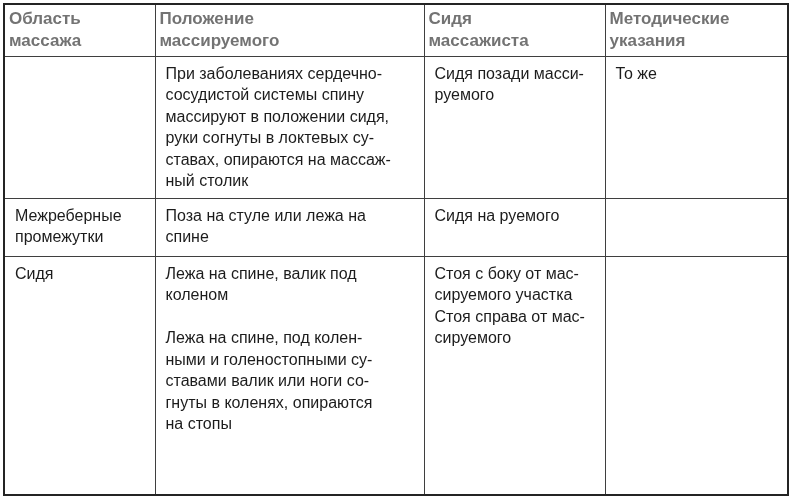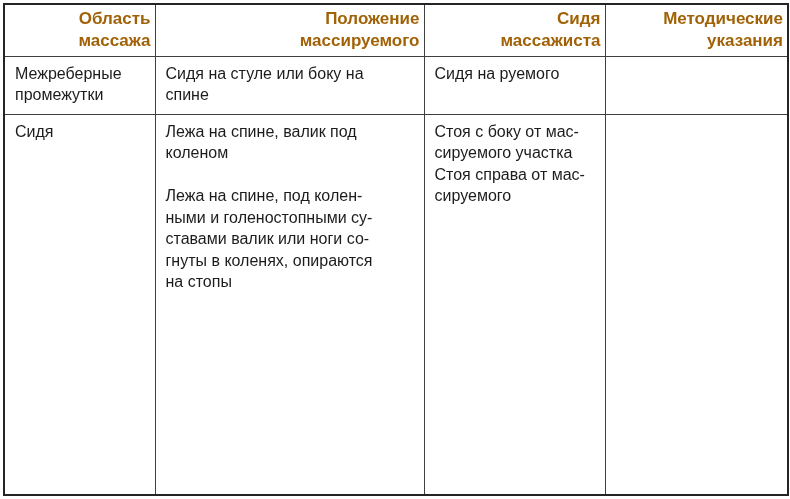--- a/index.html
+++ b/index.html
@@ -36,24 +36,24 @@
 
   th, td {
     border: 1px solid #3f3f3f;
     white-space: pre-line;
     overflow: hidden;
   }
   th {
     font-size: 17px;
     font-weight: bold;
     line-height: 22px;
-    text-align: right;
+    text-align: left;
     vertical-align: middle;
     padding: 3px 4px;
-    color: #a16207;
+    color: #737373;
   }
   td {
     font-size: 16px;
     font-weight: normal;
     line-height: 21.5px;
     text-align: left;
     vertical-align: top;
     padding: 6px 8px 2px 10px;
   }
   tr.row-header { height: 52px; }
@@ -79,24 +79,36 @@
 массажа</th>
         <th>Положение
 массируемого</th>
         <th>Сидя
 массажиста</th>
         <th>Методические
 указания</th>
       </tr>
     </thead>
     <tbody>
+      <tr class="row-1">
+        <td></td>
+        <td>При заболеваниях сердечно-
+сосудистой системы спину
+массируют в положении сидя,
+руки согнуты в локтевых су-
+ставах, опираются на массаж-
+ный столик</td>
+        <td>Сидя позади масси-
+руемого</td>
+        <td>То же</td>
+      </tr>
       <tr class="row-2">
         <td>Межреберные
 промежутки</td>
-        <td>Сидя на стуле или боку на
+        <td>Поза на стуле или лежа на
 спине</td>
         <td>Сидя на руемого</td>
         <td></td>
       </tr>
       <tr class="row-4">
         <td>Сидя</td>
         <td>Лежа на спине, валик под
 коленом
 
 Лежа на спине, под колен-

